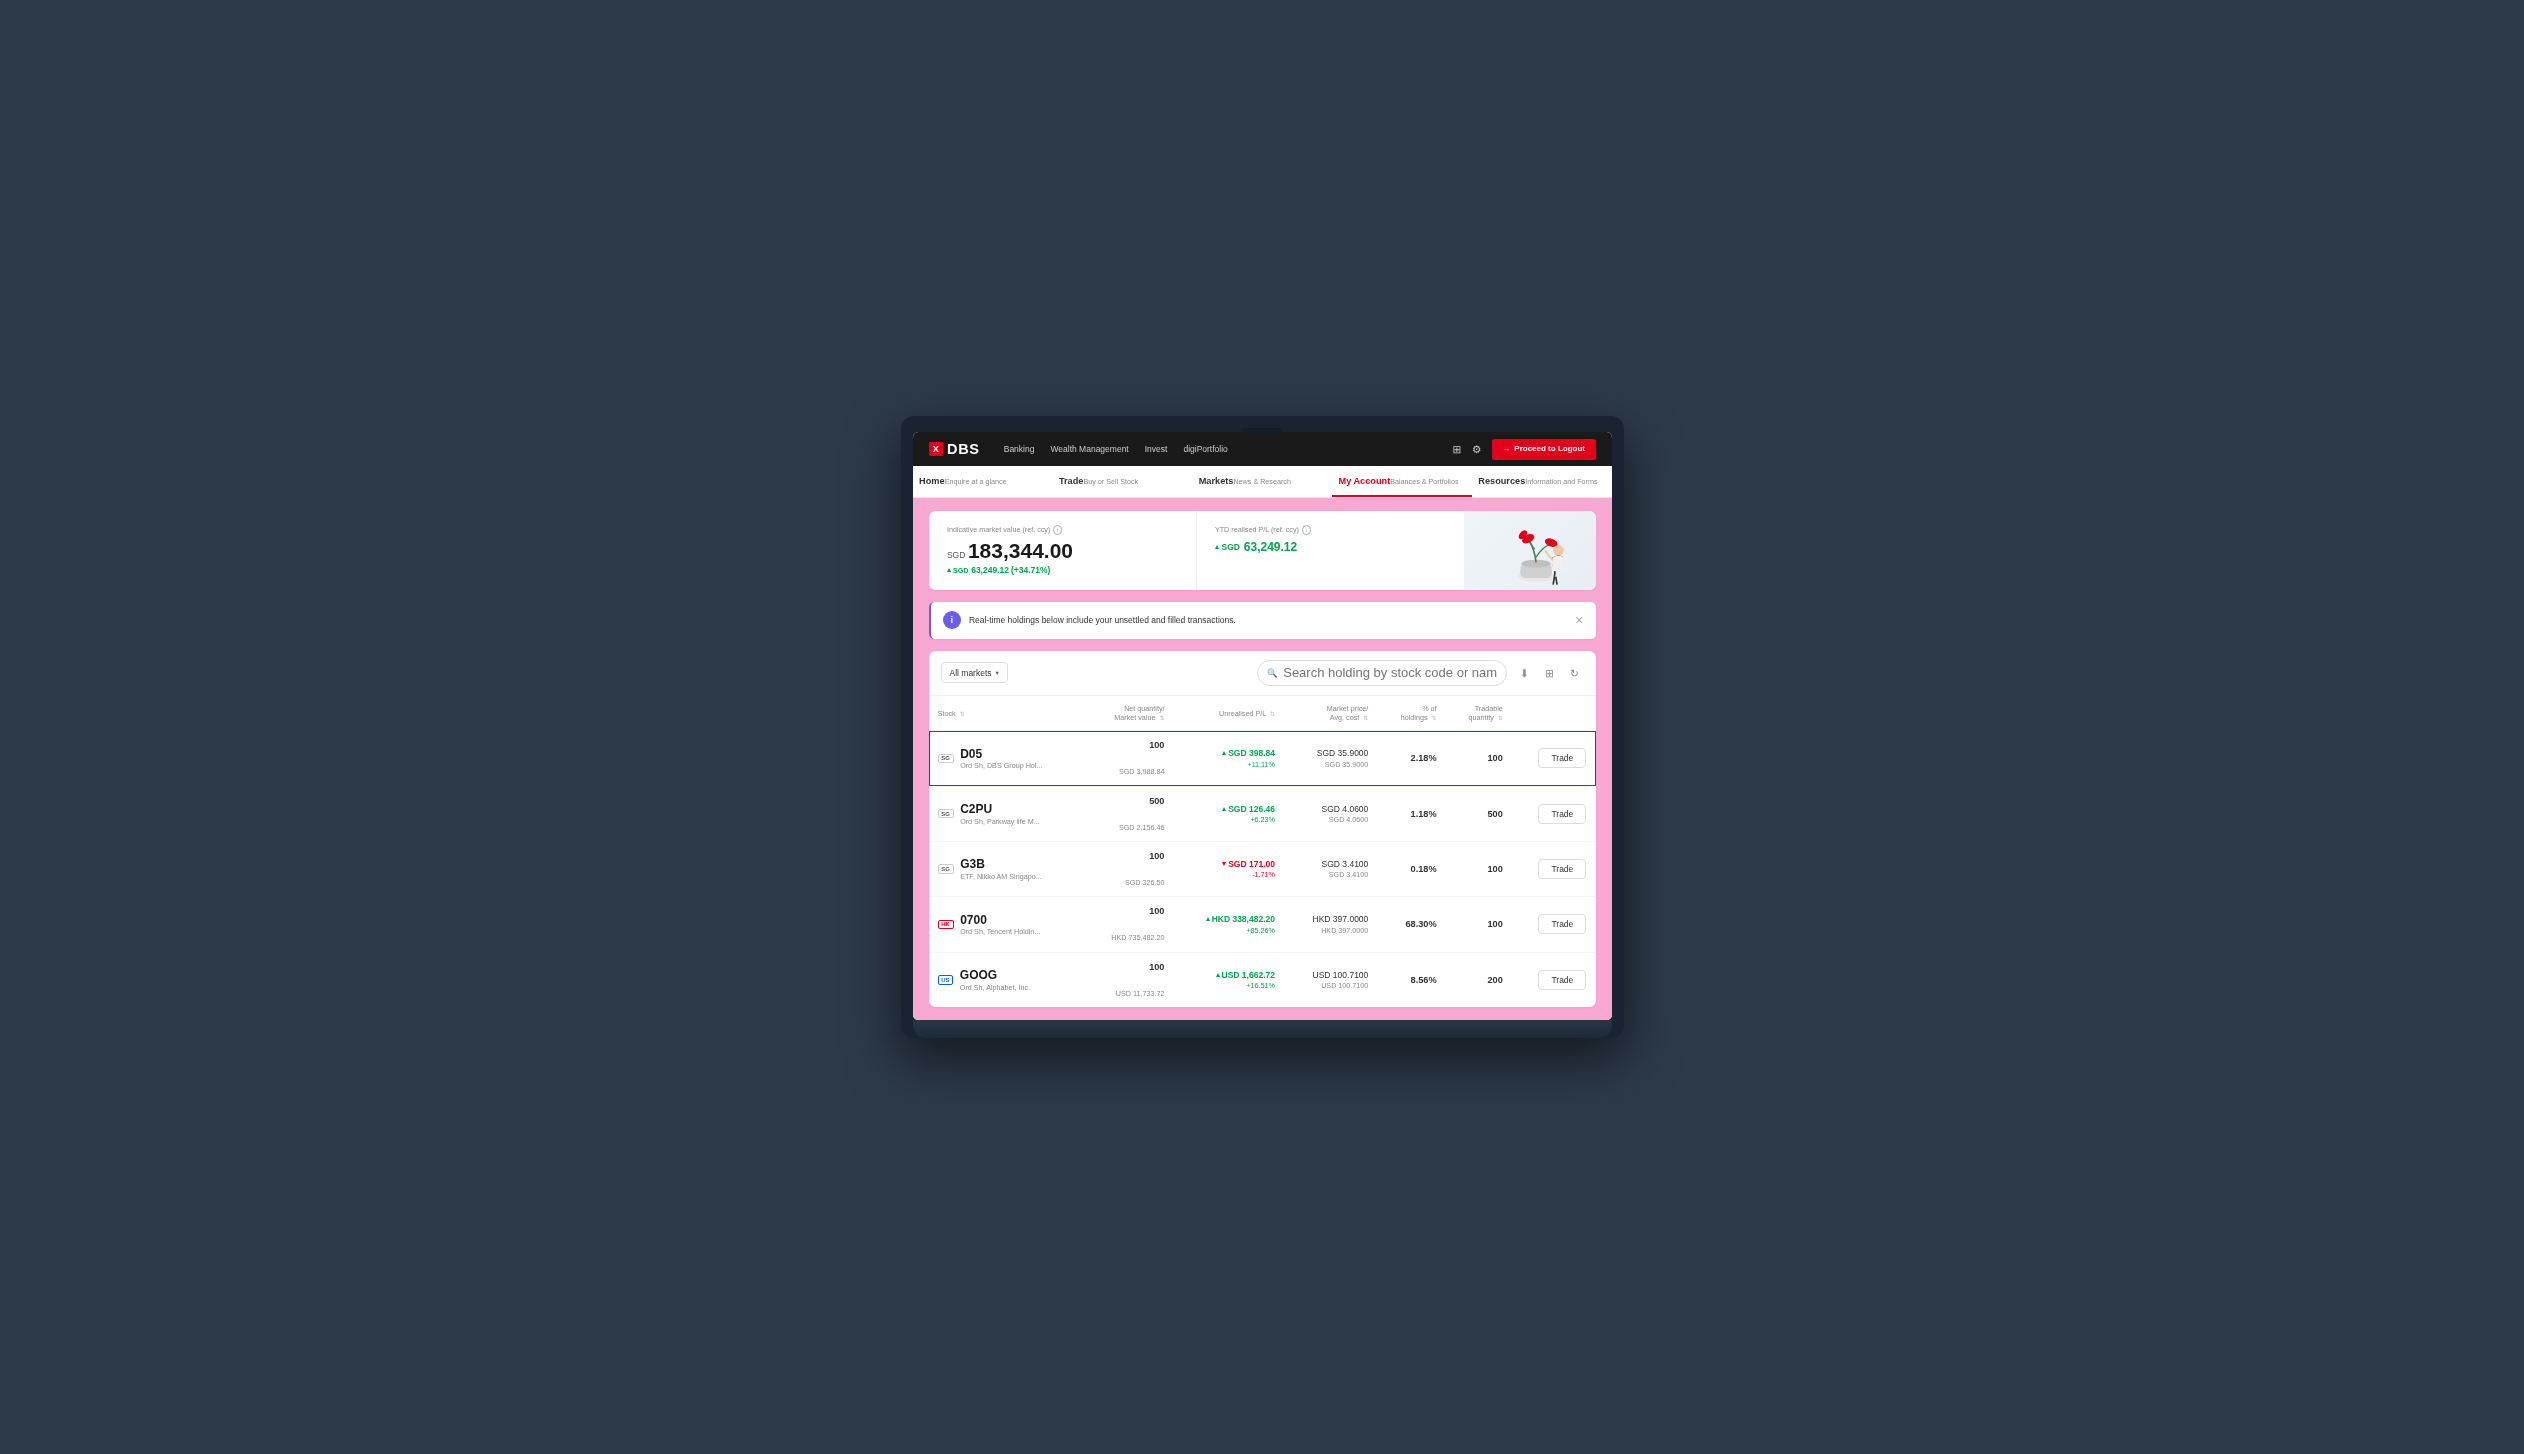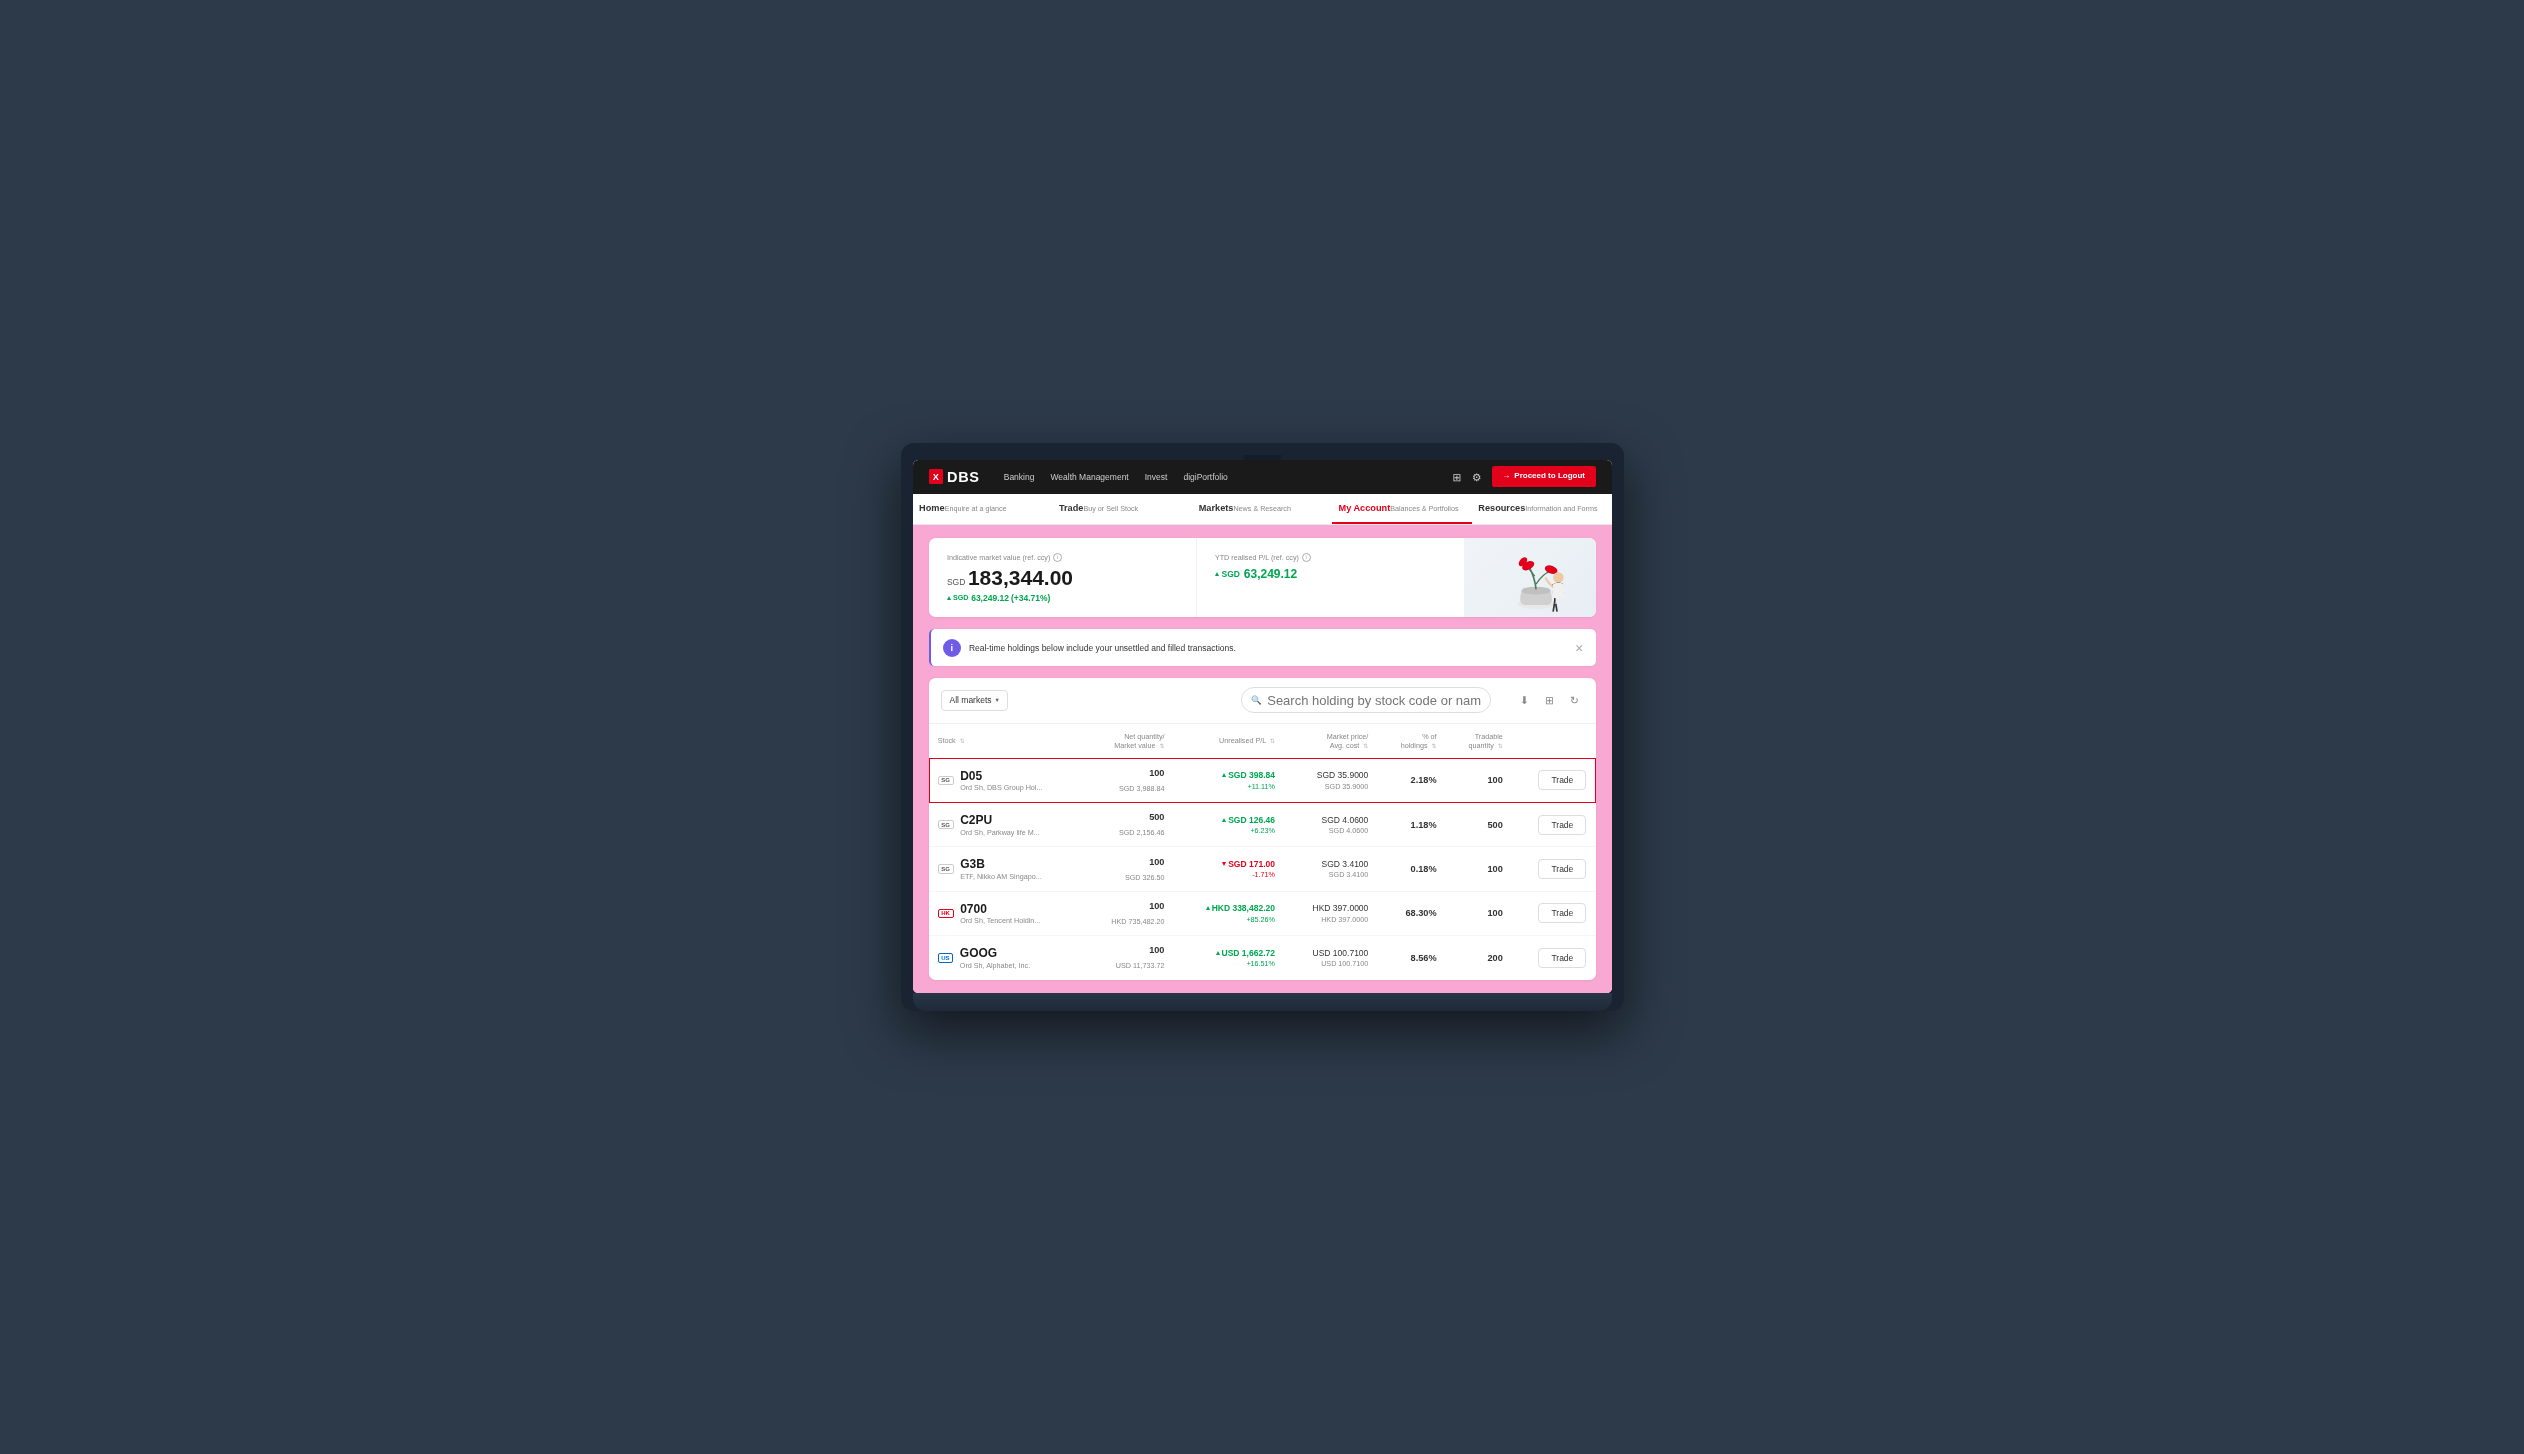--- a/index.html
+++ b/index.html
@@ -274,21 +274,21 @@
     .holdings-section {
       background: white;
       border-radius: 6.6px;
       box-shadow: 0 0.7px 2.6px rgba(0,0,0,0.06);
       overflow: hidden;
     }
     .holdings-toolbar {
       display: flex;
       align-items: center;
       padding: 9.2px 12px;
-      gap: 24px;
+      gap: 8px;
       border-bottom: 0.7px solid #f0f0f0;
     }
     .market-filter {
       display: flex;
       align-items: center;
       gap: 4px;
       border: 0.7px solid #ddd;
       border-radius: 4px;
       padding: 4.6px 8px;
       font-size: 8.5px;
@@ -411,21 +411,21 @@
       margin-top: 0.7px;
     }
     .qty-main {
       font-size: 9.2px;
       font-weight: 600;
       color: #333;
     }
     .qty-sub {
       font-size: 7.2px;
       color: #888;
-      margin-top: 6px;
+      margin-top: 17px;
     }
     .pnl-gain {
       color: #00a651;
       font-size: 8.5px;
       font-weight: 600;
       display: flex;
       align-items: center;
       justify-content: flex-end;
       gap: 2px;
     }

